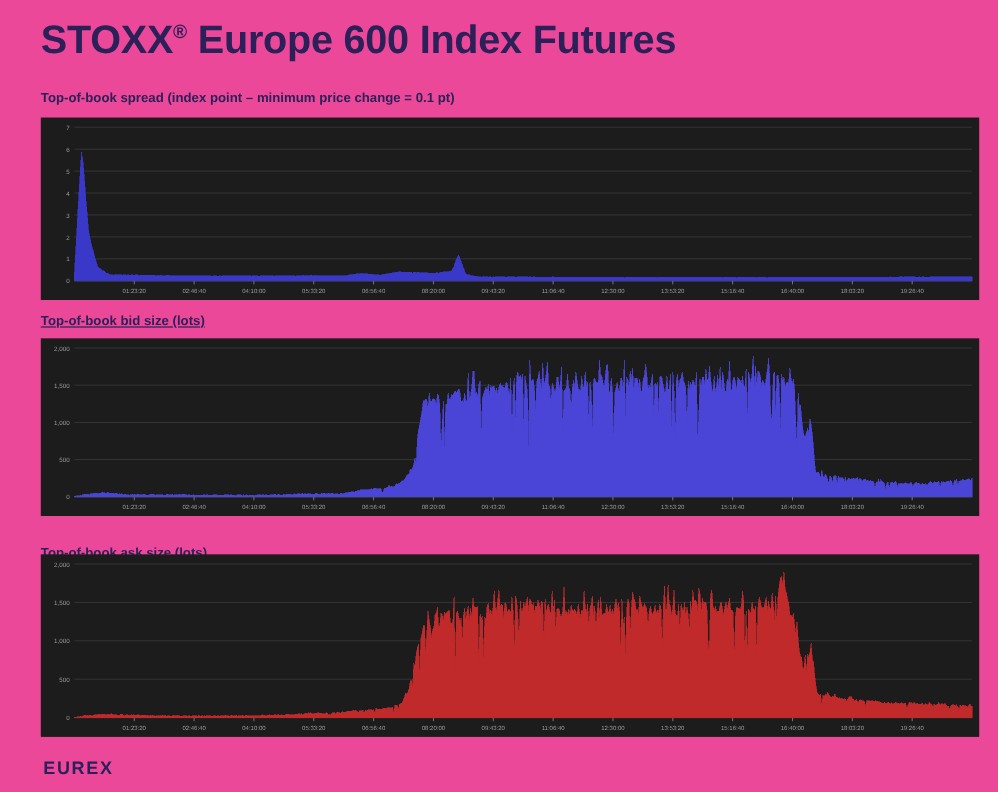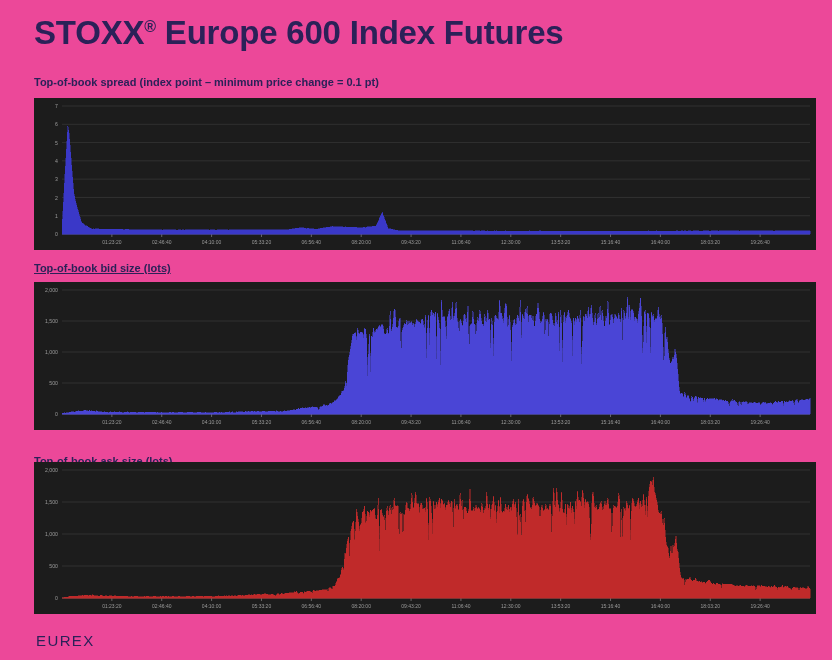--- a/index.html
+++ b/index.html
@@ -65,21 +65,21 @@
   .plot-svg {
     display: block;
     width: 100%;
     height: 100%;
   }
   #footer-logo {
     position: absolute;
     left: 36px;
     top: 632px;
     font-size: 15px;
-    font-weight: normal;
+    font-weight: bold;
     color: #2b2158;
     letter-spacing: 1.4px;
     text-align: right;
   }
   .axis-text {
     font-family: "Liberation Sans", sans-serif;
   }
 </style>
 </head>
 <body>

